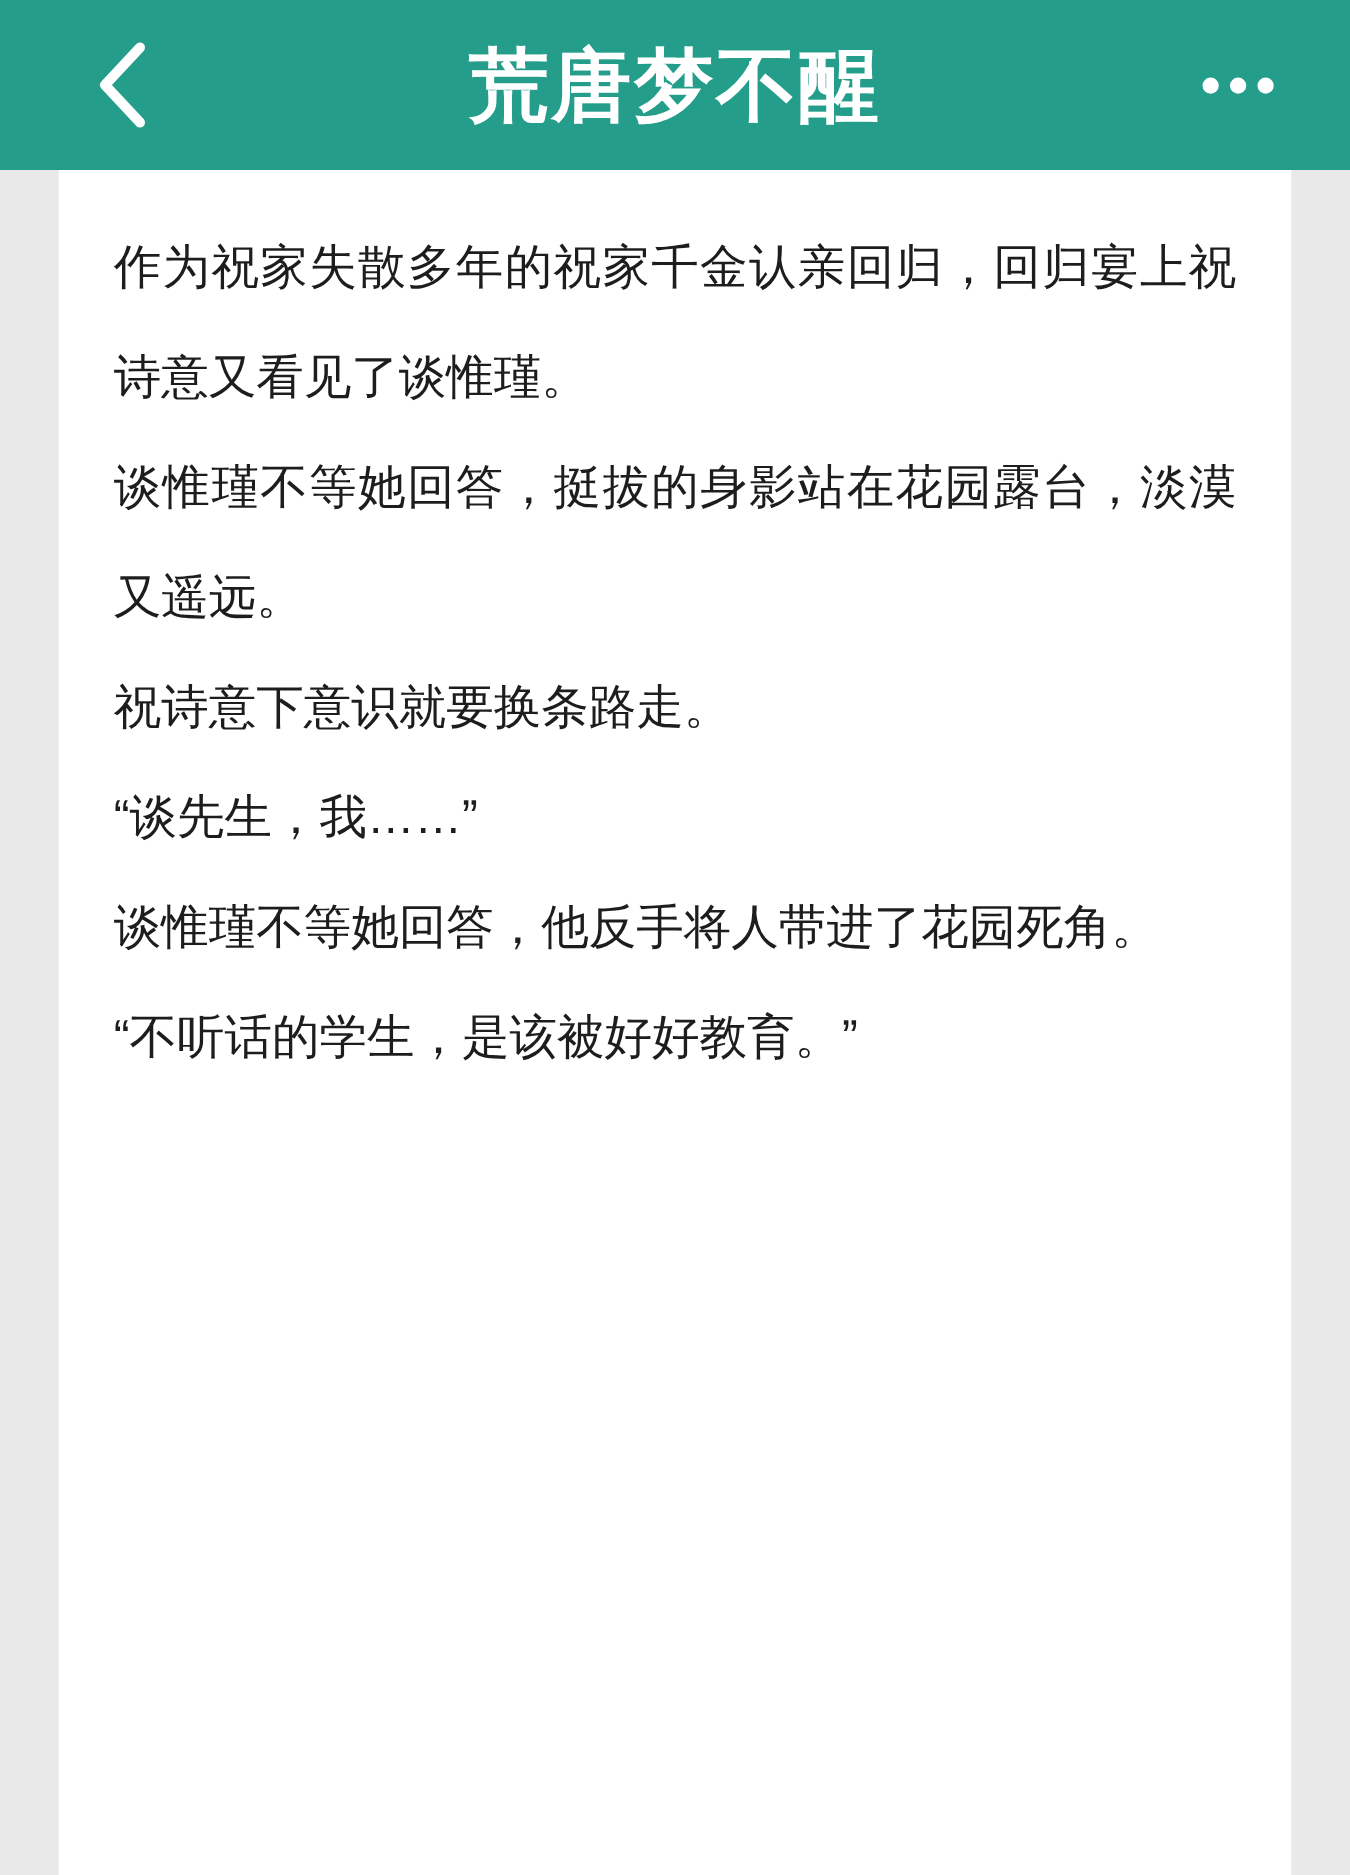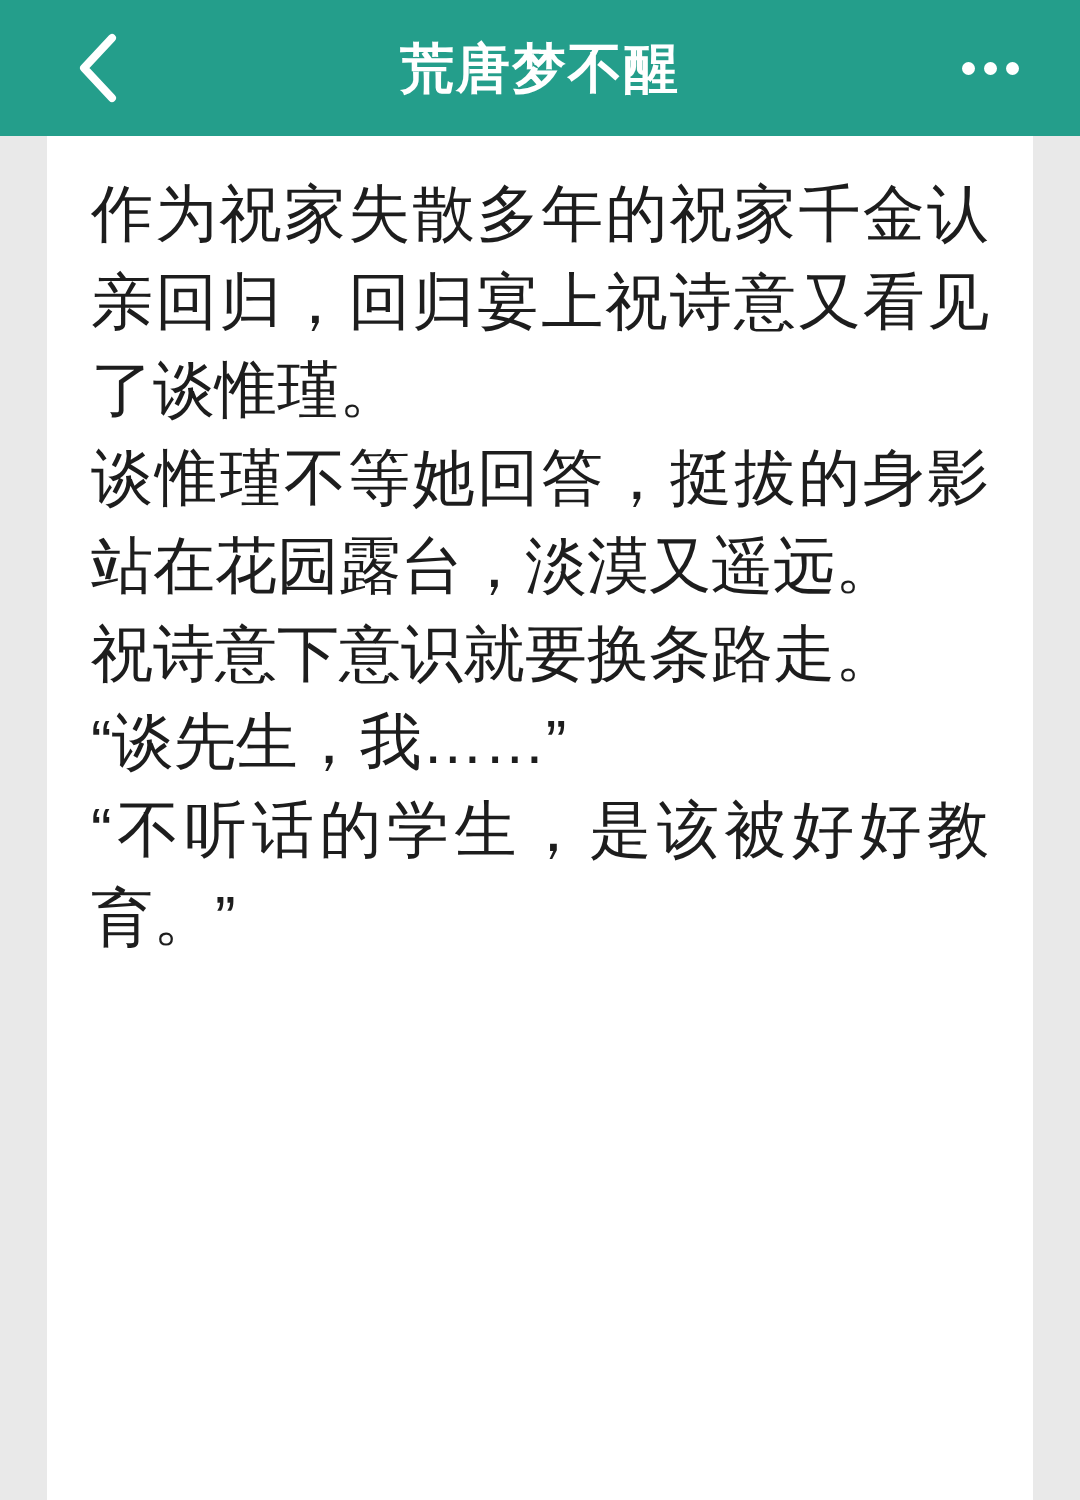--- a/index.html
+++ b/index.html
@@ -45,21 +45,21 @@
     align-items: center;
     justify-content: center;
     cursor: pointer;
   }
   .back-button svg {
     display: block;
   }
 
   .header-title {
     color: #ffffff;
-    font-size: 54px;
+    font-size: 64px;
     font-weight: bold;
     letter-spacing: 2px;
     line-height: 1;
     text-align: center;
     white-space: nowrap;
   }
 
   .more-button {
     position: absolute;
     right: 50px;
@@ -93,21 +93,21 @@
   .reader-page {
     width: 986px;
     background: #ffffff;
     box-sizing: border-box;
     padding: 34px 44px 20px 44px;
     overflow: hidden;
   }
 
   .paragraph {
     color: #1d1d1d;
-    font-size: 62px;
+    font-size: 38px;
     line-height: 88px;
     letter-spacing: 0px;
     text-align: justify;
     word-break: break-all;
     margin: 0;
   }
 </style>
 </head>
 <body>
 
@@ -130,17 +130,18 @@
       <span class="dot"></span>
     </div>
   </div>
 
   <div class="content-wrap">
     <div class="reader-page">
       <p class="paragraph">作为祝家失散多年的祝家千金认亲回归，回归宴上祝诗意又看见了谈惟瑾。</p>
       <p class="paragraph">谈惟瑾不等她回答，挺拔的身影站在花园露台，淡漠又遥远。</p>
       <p class="paragraph">祝诗意下意识就要换条路走。</p>
       <p class="paragraph">“谈先生，我……”</p>
+      <p class="paragraph">谈惟瑾不等她回答，他反手将人带进了花园死角。</p>
       <p class="paragraph">“不听话的学生，是该被好好教育。”</p>
     </div>
   </div>
 
 </div>
 
 </body></html>

